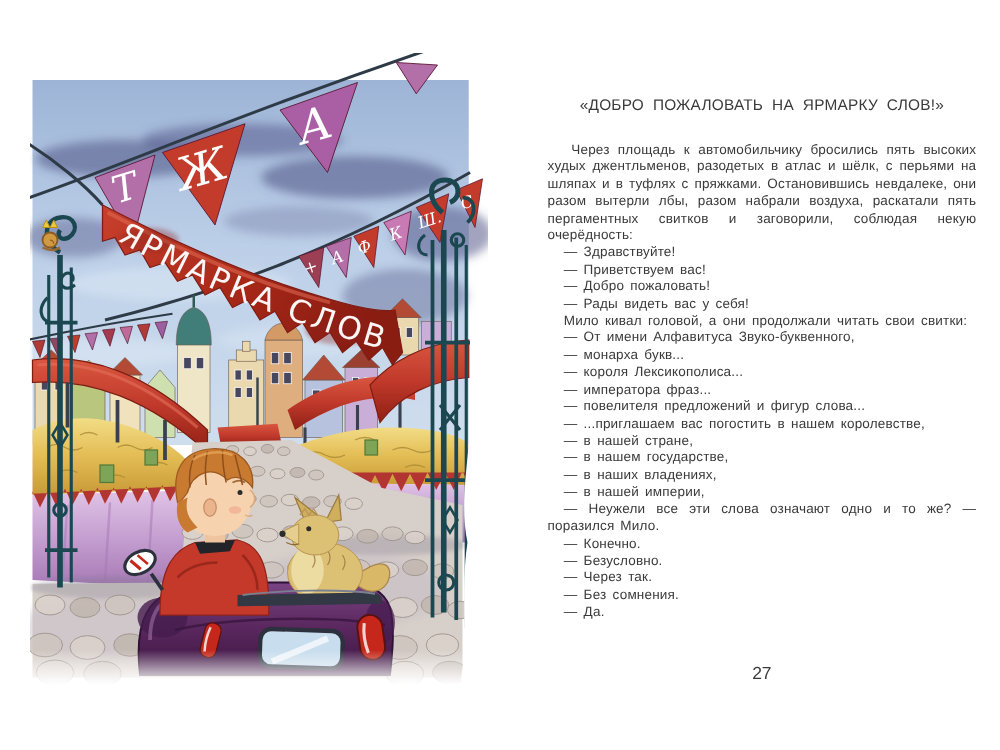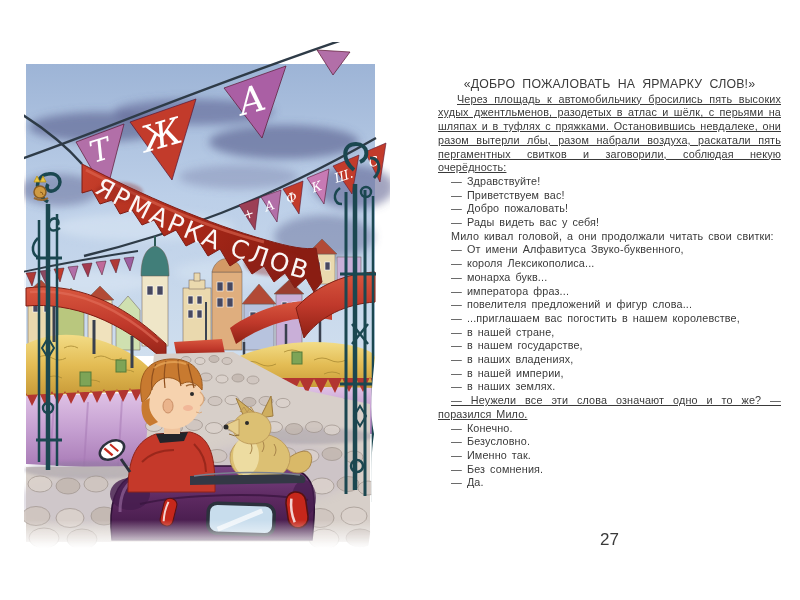--- a/index.html
+++ b/index.html
@@ -1,27 +1,27 @@
 <!DOCTYPE html>
 <html><head>
 <meta charset="utf-8">
 <style>
   html,body{margin:0;padding:0;background:#ffffff;}
   .spread{position:relative;width:800px;height:600px;background:#ffffff;overflow:hidden;
           font-family:"Liberation Sans",sans-serif;}
   .illu{position:absolute;left:24px;top:42px;width:366px;height:506px;}
   .textcol{position:absolute;left:438px;top:78px;width:343px;color:#3a3a3a;
            font-size:10.8px;line-height:13.7px;letter-spacing:0.15px;}
-  .title{font-size:12.3px;font-weight:normal;text-align:center;margin:0 0 1px 0;
+  .title{font-size:12.3px;font-weight:normal;text-align:center;margin:0 0 22px 0;
          word-spacing:3.5px;letter-spacing:0.2px;}
-  .para{margin:0;text-align:justify;text-indent:19px;word-spacing:1.5px;text-decoration:underline;}
+  .para{margin:0;text-align:justify;text-indent:19px;word-spacing:1.5px;}
   .line{text-indent:13px;word-spacing:1.8px;}
   .q{text-indent:13px;}
   .pageno{position:absolute;left:438px;top:530px;width:343px;text-align:center;
-          font-size:17px;color:#3a3a3a;}
+          font-size:14px;color:#3a3a3a;}
 </style>
 </head>
 <body>
 
 <div class="spread">
 
   <section>
     <svg class="illu" viewBox="0 0 366 506">
       <defs>
         <linearGradient id="gSky" x1="0" y1="0" x2="0" y2="1">
@@ -428,33 +428,32 @@
   <section>
     <div class="textcol">
       <h1 class="title">«ДОБРО ПОЖАЛОВАТЬ НА ЯРМАРКУ СЛОВ!»</h1>
       <p class="para">Через площадь к автомобильчику бросились пять высоких худых джентльменов, разодетых в атлас и шёлк, с перьями на шляпах и в туфлях с пряжками. Остановившись невдалеке, они разом вытерли лбы, разом набрали воздуха, раскатали пять пергаментных свитков и заговорили, соблюдая некую очерёдность:</p>
       <div class="line">— Здравствуйте!</div>
       <div class="line">— Приветствуем вас!</div>
       <div class="line">— Добро пожаловать!</div>
       <div class="line">— Рады видеть вас у себя!</div>
       <div class="line">Мило кивал головой, а они продолжали читать свои свитки:</div>
       <div class="line">— От имени Алфавитуса Звуко-буквенного,</div>
+      <div class="line">— монарха букв...</div>
       <div class="line">— короля Лексикополиса...</div>
-      <div class="line">— монарха букв...</div>
       <div class="line">— императора фраз...</div>
       <div class="line">— повелителя предложений и фигур слова...</div>
       <div class="line">— ...приглашаем вас погостить в нашем королевстве,</div>
       <div class="line">— в нашей стране,</div>
       <div class="line">— в нашем государстве,</div>
       <div class="line">— в наших владениях,</div>
       <div class="line">— в нашей империи,</div>
-      <div class="line">— в наших землях.</div>
       <p class="para q">— Неужели все эти слова означают одно и то же? — поразился Мило.</p>
       <div class="line">— Конечно.</div>
       <div class="line">— Безусловно.</div>
-      <div class="line">— Именно так.</div>
+      <div class="line">— Через так.</div>
       <div class="line">— Без сомнения.</div>
       <div class="line">— Да.</div>
     </div>
     <div class="pageno">27</div>
   </section>
 
 </div>
 
 </body></html>

